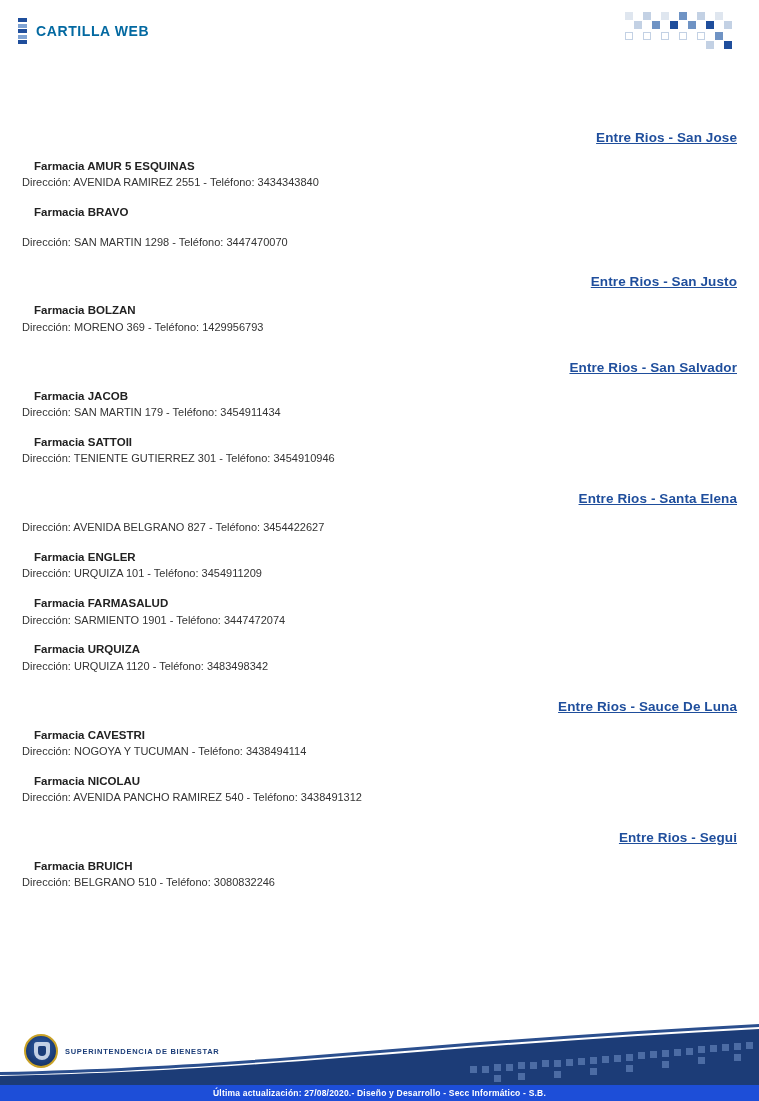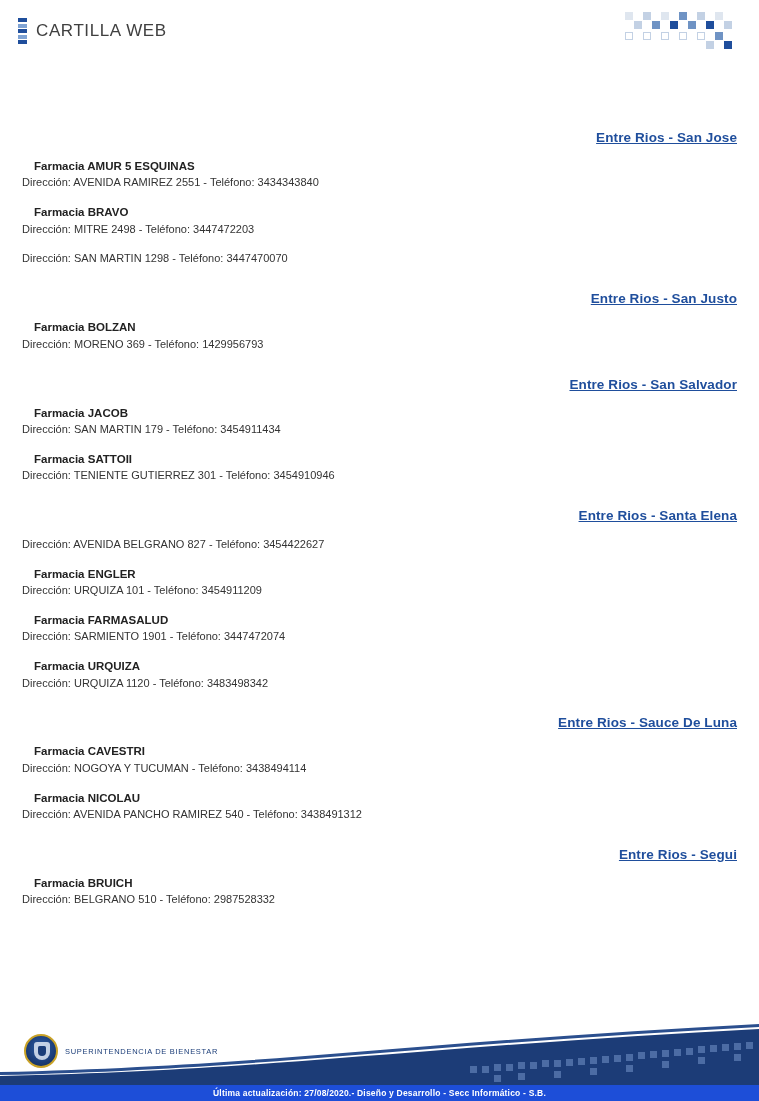--- a/index.html
+++ b/index.html
@@ -38,24 +38,24 @@
     flex-direction: column;
     justify-content: space-between;
   }
   .brand-mark i {
     display: block;
     height: 4px;
     background: #1f4e9c;
   }
   .brand-mark i.lite { background: #7fa3d4; }
   .brand-title {
-    font-size: 17px;
-    font-weight: normal;
+    font-size: 14px;
+    font-weight: bold;
     letter-spacing: 0.6px;
-    color: #404040;
+    color: #0369a1;
   }
 
   .header-right {
     position: absolute;
     right: 14px;
     top: 8px;
     width: 120px;
     height: 44px;
   }
   .sq {
@@ -153,21 +153,21 @@
     position: absolute;
     left: 12px; top: 10px;
     width: 8px; height: 10px;
     background: #1b3d78;
     border-radius: 2px 2px 5px 5px;
   }
   .seal-text {
     font-size: 7.5px;
     letter-spacing: 0.7px;
     color: #1b3d78;
-    font-weight: normal;
+    font-weight: bold;
     white-space: nowrap;
   }
   .footer-bar {
     position: absolute;
     left: 0; right: 0; bottom: 0;
     height: 16px;
     background: #1d4ed8;
     color: #ffffff;
     font-size: 8.5px;
     display: flex;
@@ -221,21 +221,20 @@
 
 <div class="content" id="content">
     <div class="city-group">
       <div class="city-heading">Entre Rios - San Jose</div>
       <div class="pharmacy">
         <div class="pharmacy-name"><span class="pref">Farmacia</span> <span>AMUR 5 ESQUINAS</span></div>
         <div class="pharmacy-detail"><span>Dirección:</span> <span>AVENIDA RAMIREZ 2551</span><span> - </span><span>Teléfono:</span> <span>3434343840</span></div>
       </div>
       <div class="pharmacy">
         <div class="pharmacy-name"><span class="pref">Farmacia</span> <span>BRAVO</span></div>
-        <div class="pharmacy-detail"><span>Dirección:</span> <span>MITRE 2498</span><span> - </span><span>Teléfono:</span> <span>3447472203</span></div>
       </div>
       <div class="pharmacy">
         <div class="pharmacy-detail"><span>Dirección:</span> <span>SAN MARTIN 1298</span><span> - </span><span>Teléfono:</span> <span>3447470070</span></div>
       </div>
     </div>
     <div class="city-group">
       <div class="city-heading">Entre Rios - San Justo</div>
       <div class="pharmacy">
         <div class="pharmacy-name"><span class="pref">Farmacia</span> <span>BOLZAN</span></div>
         <div class="pharmacy-detail"><span>Dirección:</span> <span>MORENO 369</span><span> - </span><span>Teléfono:</span> <span>1429956793</span></div>
@@ -278,21 +277,21 @@
       </div>
       <div class="pharmacy">
         <div class="pharmacy-name"><span class="pref">Farmacia</span> <span>NICOLAU</span></div>
         <div class="pharmacy-detail"><span>Dirección:</span> <span>AVENIDA PANCHO RAMIREZ 540</span><span> - </span><span>Teléfono:</span> <span>3438491312</span></div>
       </div>
     </div>
     <div class="city-group">
       <div class="city-heading">Entre Rios - Segui</div>
       <div class="pharmacy">
         <div class="pharmacy-name"><span class="pref">Farmacia</span> <span>BRUICH</span></div>
-        <div class="pharmacy-detail"><span>Dirección:</span> <span>BELGRANO 510</span><span> - </span><span>Teléfono:</span> <span>2987528332</span></div>
+        <div class="pharmacy-detail"><span>Dirección:</span> <span>BELGRANO 510</span><span> - </span><span>Teléfono:</span> <span>3080832246</span></div>
       </div>
     </div>
   </div>
 
 <div class="footer">
   <div class="footer-wave">
     <svg width="759" height="67" viewBox="0 0 759 67" xmlns="http://www.w3.org/2000/svg">
       <path d="M0,52 C180,48 300,36 430,26 C540,17 650,10 759,4 L759,67 L0,67 Z" fill="#ffffff"></path>
       <path d="M0,54 C180,50 300,38 430,28 C540,19 650,12 759,6 L759,9 C650,15 540,22 430,31 C300,41 180,53 0,57 Z" fill="#2b4f8e"></path>
       <path d="M0,58 C180,54 300,43 430,33 C540,24 650,17 759,11 L759,67 L0,67 Z" fill="#1c3c77"></path>

